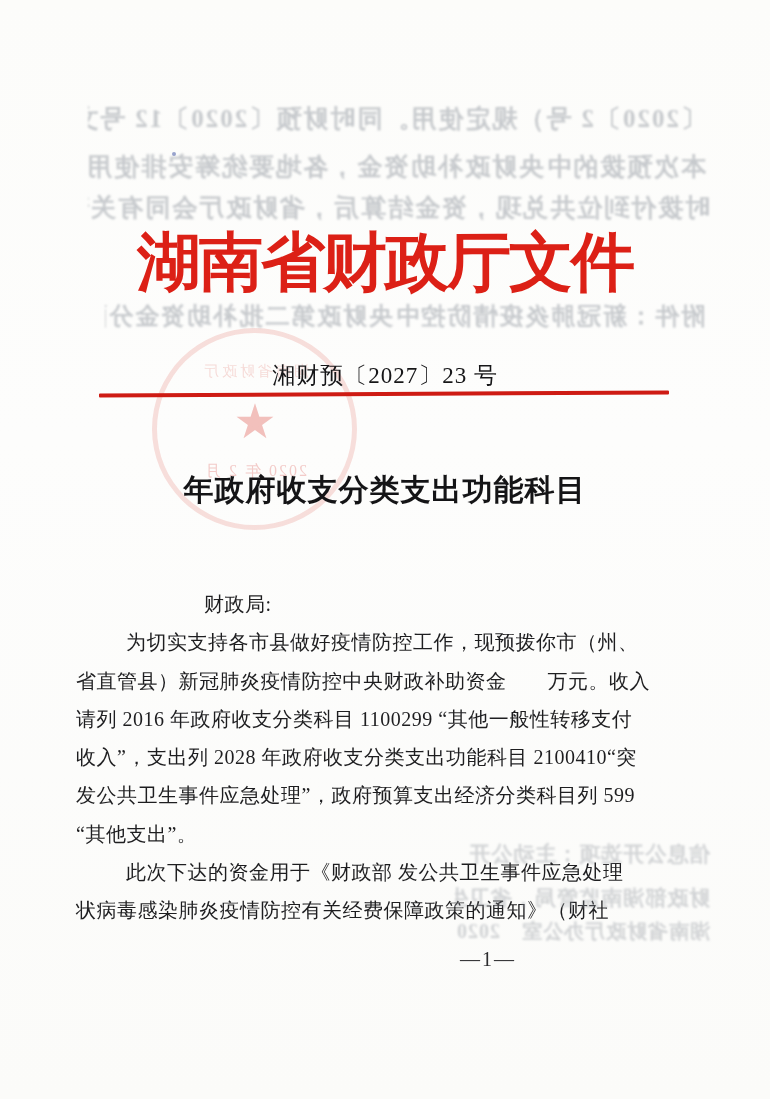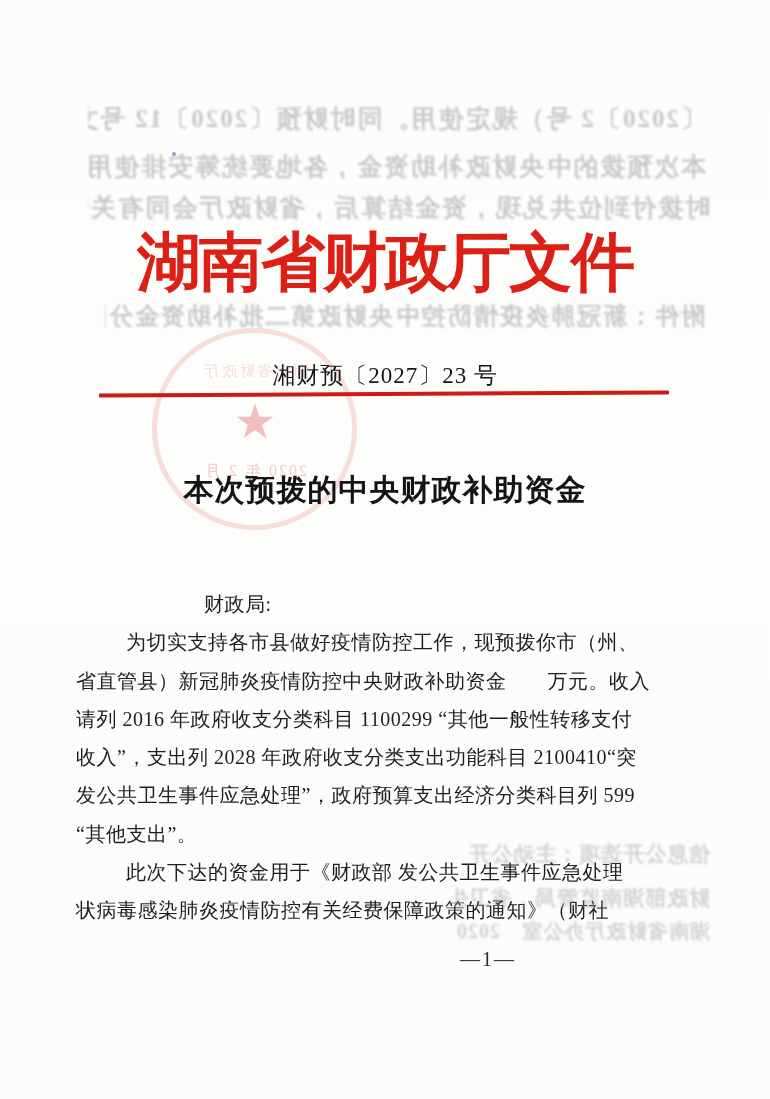--- a/index.html
+++ b/index.html
@@ -123,21 +123,21 @@
     <span class="seal-date">2020 年 2 月</span>
   </div>
 
   <div class="header-title">湖南省财政厅文件</div>
 
   <div class="doc-number">湘财预〔2027〕23 号</div>
 
   <div class="red-rule"></div>
 
   <div class="doc-title">
-    <div>本次预拨的中央财政补助资金</div>
+    <div>年政府收支分类支出功能科目</div>
   </div>
 
   <div class="body-text">
     <div class="line salutation">财政局:</div>
     <div class="line para-indent">为切实支持各市县做好疫情防控工作，现预拨你市（州、</div>
     <div class="line">省直管县）新冠肺炎疫情防控中央财政补助资金　　万元。收入</div>
     <div class="line">请列 2016 年政府收支分类科目 1100299 “其他一般性转移支付</div>
     <div class="line">收入”，支出列 2028 年政府收支分类支出功能科目 2100410“突</div>
     <div class="line">发公共卫生事件应急处理”，政府预算支出经济分类科目列 599</div>
     <div class="line">“其他支出”。</div>

